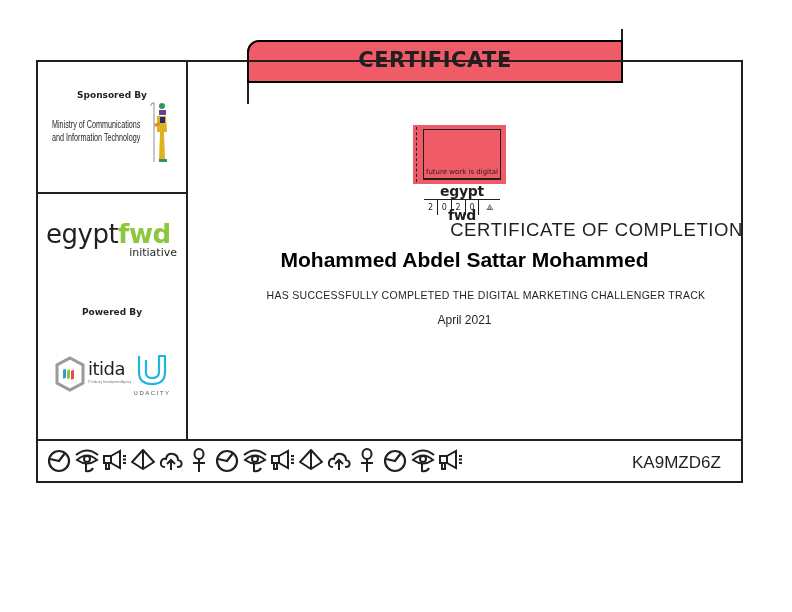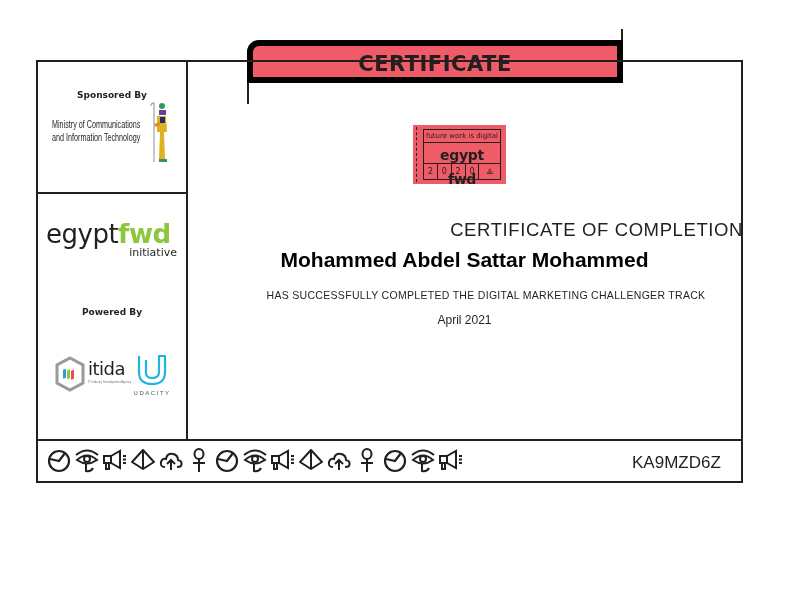--- a/index.html
+++ b/index.html
@@ -4,21 +4,21 @@
 <style>
   html, body { margin:0; padding:0; background:#fff; }
   body { width:792px; height:612px; position:relative; overflow:hidden; font-family:"Liberation Sans", sans-serif; color:#1a1a1a; }
 
   .frame { position:absolute; left:36px; top:60px; width:707px; height:423px; border:2px solid #231f20; box-sizing:border-box; }
   .left-col { position:absolute; left:0; top:0; width:148px; height:378px; border-right:2px solid #231f20; box-sizing:content-box;text-decoration:underline; }
   .sponsor-box { position:absolute; left:0; top:0; width:148px; height:130px; border-bottom:2px solid #231f20; }
   .bottom-strip { position:absolute; left:0; top:377px; width:703px; height:42px; border-top:2px solid #231f20; }
 
   
-  .ribbon { position:absolute; left:247px; top:40px; width:376px; height:43px; background:#ef5b66; border:6px solid #000000; border-radius:12px 0 0 0; box-sizing:border-box; }
+  .ribbon { position:absolute; left:247px; top:40px; width:376px; height:43px; background:#ef5b66; border:2px solid #000000; border-radius:12px 0 0 0; box-sizing:border-box; }
   .ribbon-tail { position:absolute; left:247px; top:70px; width:14px; height:32px; border-left:2px solid #231f20; border-top:2px solid #231f20; border-radius:12px 0 0 0; background:transparent; }
   .ribbon-post { position:absolute; left:621px; top:29px; width:2px; height:54px; background:#231f20; }
   .ribbon-title { position:absolute; left:0; right:0; top:6px; text-align:center; font-family:"DejaVu Sans", sans-serif; font-weight:bold; font-size:21px; color:#231f20; letter-spacing:0.5px; }
 
   .sponsored-label { position:absolute; left:0; width:148px; top:28px; text-align:center; font-family:"DejaVu Sans", sans-serif; font-weight:bold; font-size:9px; color:#231f20; }
   .ministry { position:absolute; left:14px; top:56px; font-family:"Liberation Sans", sans-serif; font-size:10px; line-height:13px; color:#231f20; transform:scaleX(0.72); transform-origin:left top; white-space:nowrap; }
   .pharaoh { position:absolute; left:111px; top:40px; width:22px; height:62px; }
 
   .fwd-logo { position:absolute; left:8px; top:158px; width:136px; }
   .fwd-main { font-family:"DejaVu Sans", sans-serif; font-size:26px; letter-spacing:-0.5px; color:#231f20; line-height:28px; }
@@ -28,21 +28,21 @@
   .powered-label { position:absolute; left:0; width:148px; top:245px; text-align:center; font-family:"DejaVu Sans", sans-serif; font-weight:bold; font-size:9px; color:#231f20; }
 
   .itida { position:absolute; left:16px; top:294px; width:74px; height:36px; }
   .itida-text { position:absolute; left:34px; top:2px; font-family:"DejaVu Sans", sans-serif; font-size:18px; color:#231f20; letter-spacing:-0.5px; }
   .itida-tag { position:absolute; left:34px; top:24px; font-size:3px; color:#777; white-space:nowrap; }
   .udacity { position:absolute; left:94px; top:292px; width:40px; height:44px; text-align:center; }
   .udacity-text { position:absolute; left:-6px; top:36px; width:52px; text-align:center; font-size:6px; letter-spacing:1.5px; color:#555; }
 
   .badge { position:absolute; left:413px; top:125px; width:93px; height:59px; background:#ef5b66; }
   .badge-inner { position:absolute; left:10px; top:4px; width:78px; height:51px; border:1.5px solid #231f20; box-sizing:border-box; }
-  .badge-row1 { height:12px; border-bottom:1.5px solid #231f20; font-size:7px; text-align:center; line-height:12px; font-family:"DejaVu Sans", sans-serif; color:#231f20; }
+  .badge-row1 { height:12px; border-bottom:1.5px solid #231f20; font-size:7px; text-align:center; line-height:12px; font-family:"DejaVu Sans", sans-serif; color:#231f20;margin-top:36px; }
   .badge-row2 { height:20px; border-bottom:1.5px solid #231f20; font-size:14px; text-align:center; line-height:24px; font-family:"DejaVu Sans", sans-serif; font-weight:bold; color:#231f20; letter-spacing:-0.3px; }
   .badge-row3 { display:flex; height:15px; }
   .badge-row3 span { flex:1; border-right:1.5px solid #231f20; font-size:8px; text-align:center; line-height:15px; font-family:"DejaVu Sans", sans-serif; color:#231f20; }
   .badge-row3 span:last-child { border-right:none; flex:1.6; }
   .badge-perf { position:absolute; left:3px; top:2px; width:0; height:55px; border-left:1px dashed #231f20; }
 
   .cert-heading { position:absolute; left:186px; width:557px; top:219px; text-align:right; font-family:"Liberation Sans", sans-serif; font-size:18.5px; letter-spacing:0.6px; color:#231f20; }
   .recipient { position:absolute; left:186px; width:557px; top:248px; text-align:center; font-family:"Liberation Sans", sans-serif; font-weight:bold; font-size:21px; color:#000; }
   .completion-line { position:absolute; left:186px; width:600px; top:289px; text-align:center; font-family:"Liberation Sans", sans-serif; font-size:10.5px; letter-spacing:0.3px; color:#231f20; }
   .issue-date { position:absolute; left:186px; width:557px; top:313px; text-align:center; font-family:"Liberation Sans", sans-serif; font-size:12px; color:#231f20; }

